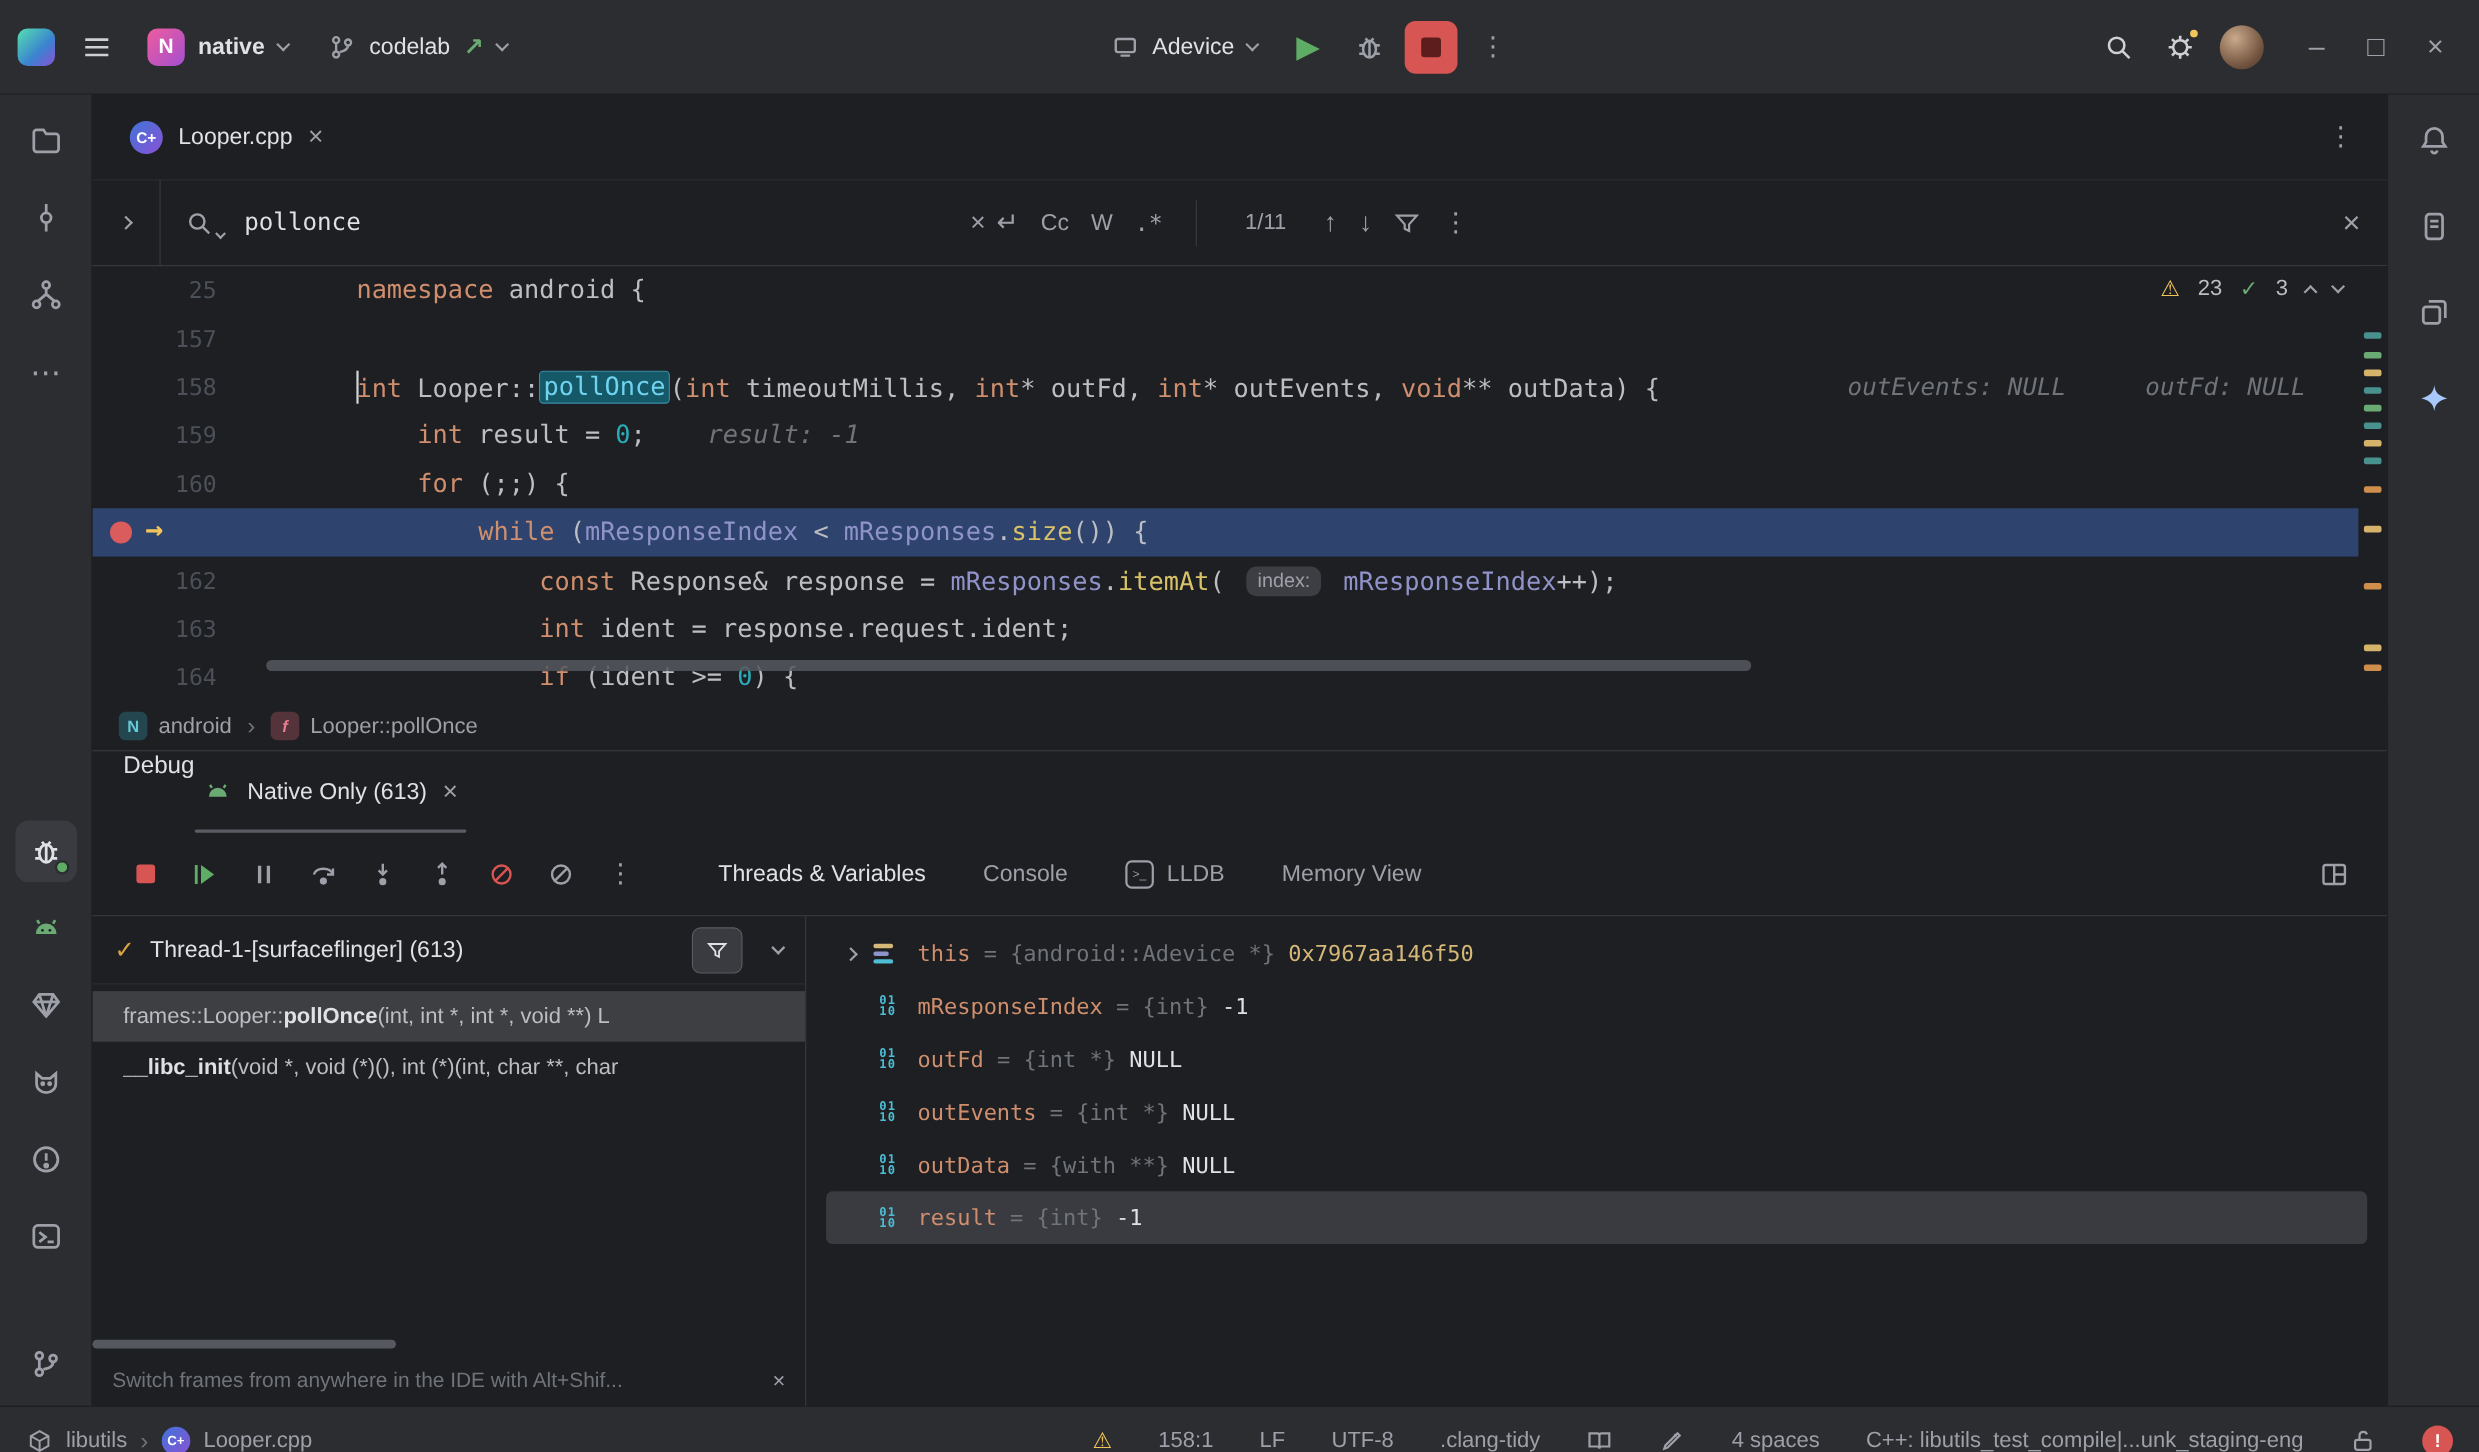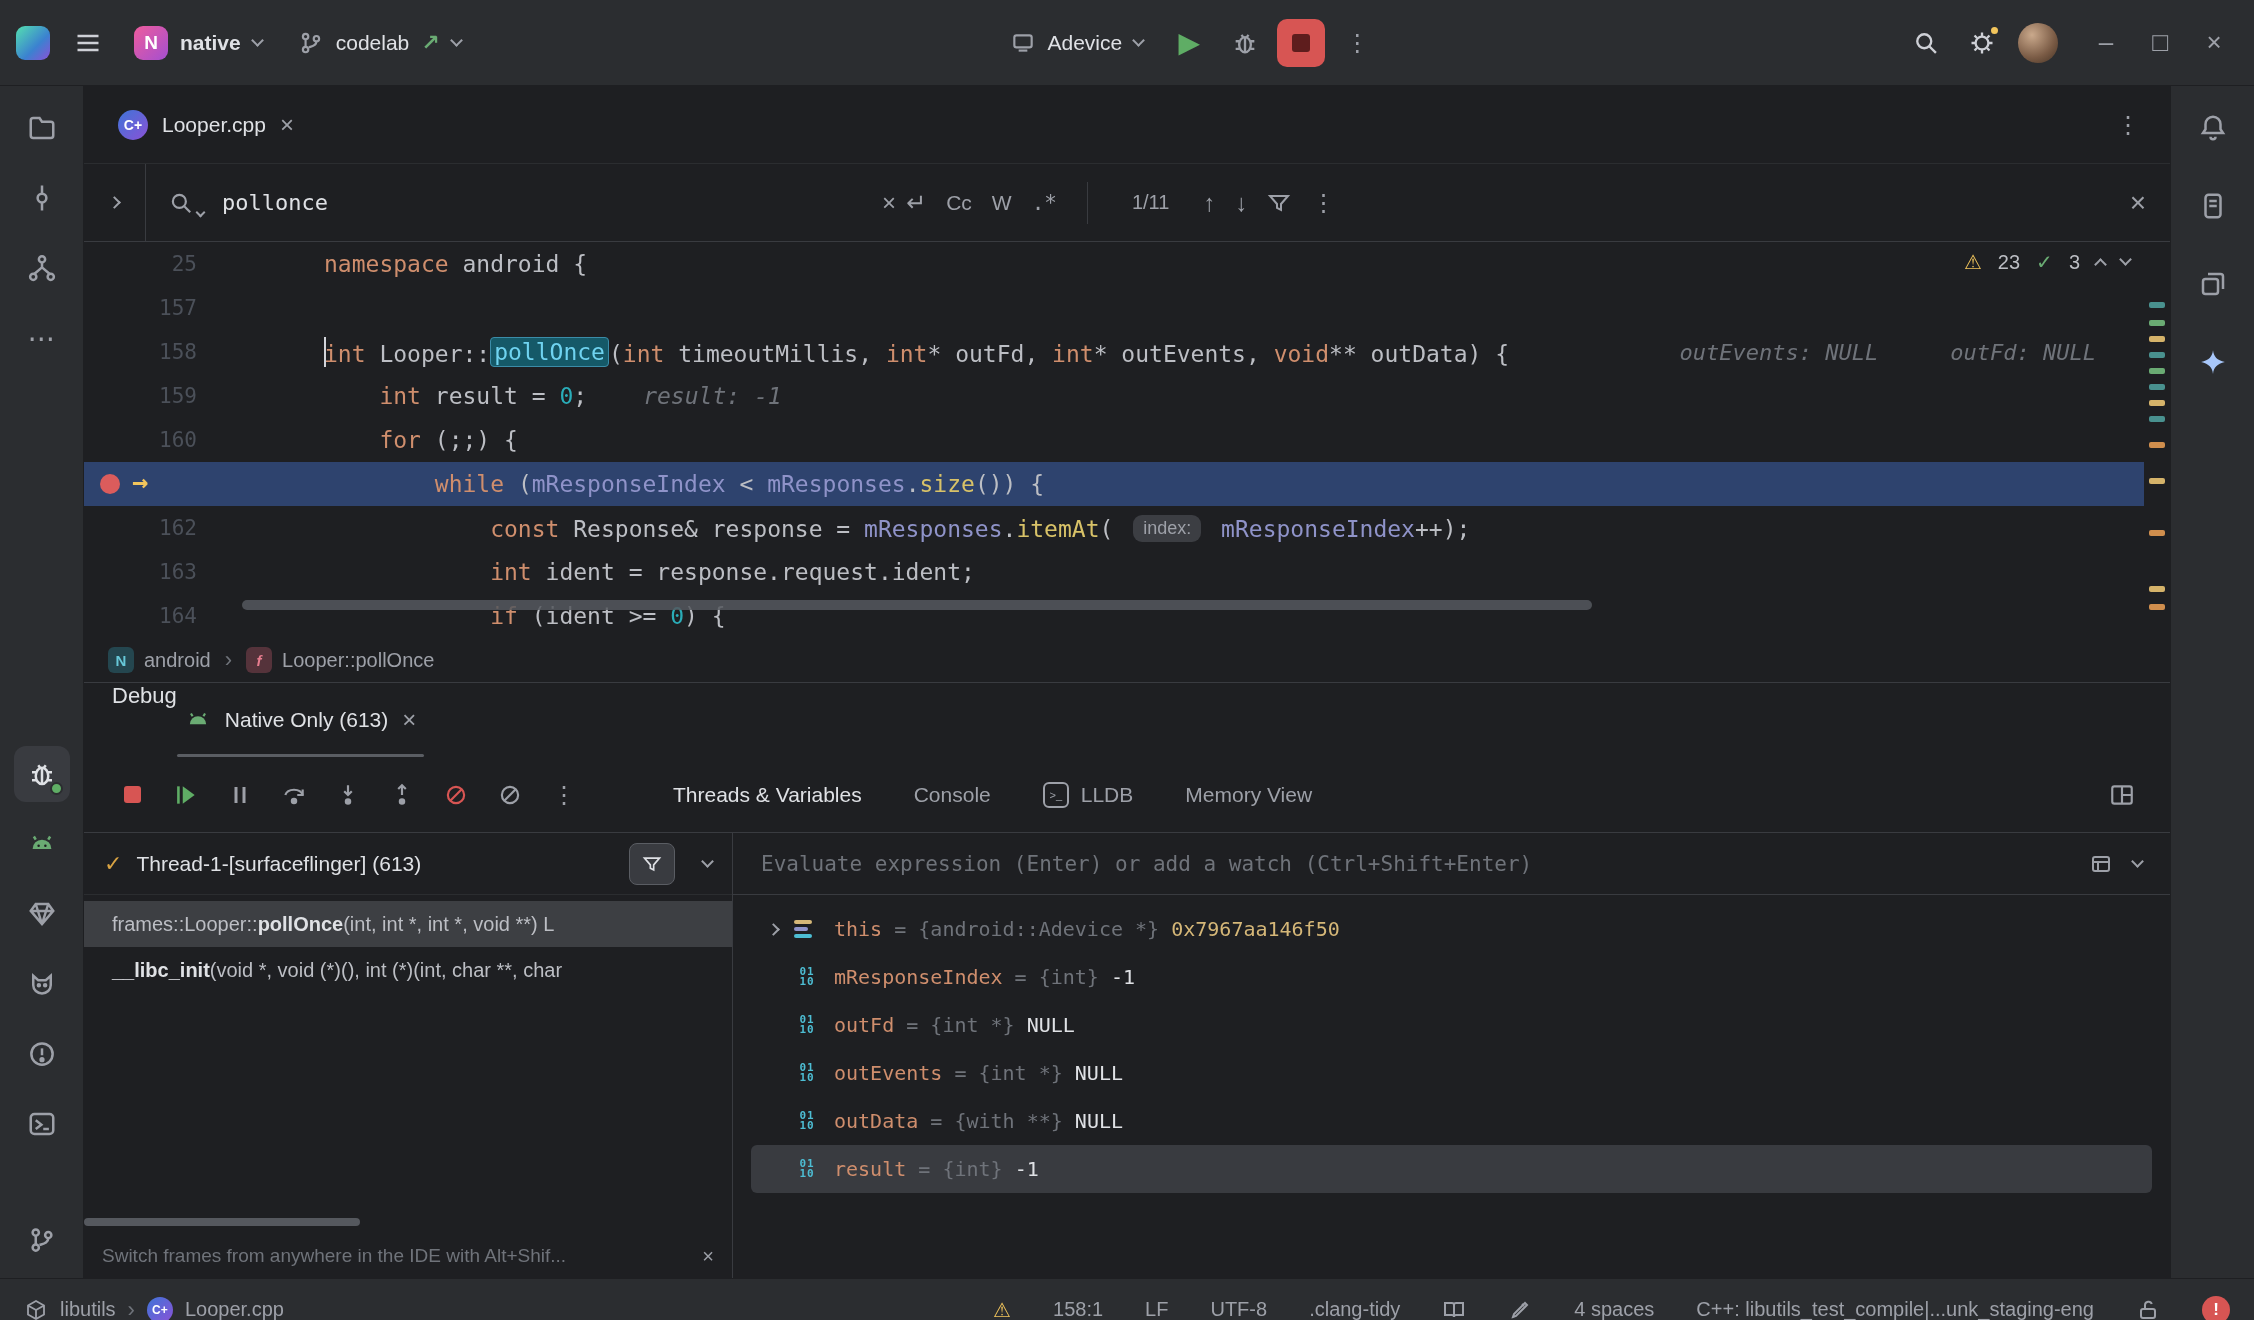--- a/index.html
+++ b/index.html
@@ -93,21 +93,21 @@
 
   
   .dbg{height:596px;border-top:1px solid #393b40;display:flex;flex-direction:column}
   .dbg-tabs{height:74px;display:flex;padding:0 28px;}
   .dbg-title{font-size:22px;color:#dfe1e5}
   .session-tab{display:flex;align-items:center;gap:14px;height:100%;padding:0 8px;position:relative;font-size:21px}
   .session-tab:after{content:"";position:absolute;left:0;right:0;bottom:0;height:3px;background:#5a5d63;border-radius:2px}
   .dbg-toolbar{height:76px;display:flex;align-items:center;border-bottom:1px solid #393b40;padding:0 26px;gap:10px}
   .dtb{width:44px;height:44px;border-radius:9px;display:flex;align-items:center;justify-content:center;color:#9da0a8}
   .dtb .sq{width:17px;height:17px;border-radius:3px;background:#d75553}
-  .vtabs{display:flex;align-items:center;gap:52px;margin-left:77px;font-size:21px;color:#9da0a8}
+  .vtabs{display:flex;align-items:center;gap:52px;margin-left:57px;font-size:21px;color:#9da0a8}
   .vtab{display:flex;align-items:center;gap:12px}
   .vtab.sel{color:#dfe1e5}
   .lldb-ico{width:26px;height:26px;border:2px solid #9da0a8;border-radius:6px;font-size:11px;display:flex;align-items:center;justify-content:center;color:#9da0a8}
   .dbg-content{flex:1;display:flex;min-height:0}
 
   .frames-pane{width:649px;flex:none;border-right:1px solid #393b40;display:flex;flex-direction:column;position:relative}
   .thread-row{height:62px;display:flex;align-items:center;gap:14px;padding:0 20px;border-bottom:1px solid #2b2d30;font-size:21px}
   .thr-check{color:#d9a343;font-size:22px;font-weight:700}
   .fbox{margin-left:auto;width:46px;height:42px;border:1px solid #5a5d63;border-radius:8px;background:#393b40;display:flex;align-items:center;justify-content:center}
   .frames-list{flex:1;padding-top:6px;overflow:hidden}
@@ -488,28 +488,20 @@
               <div class="frame"><span class="fpre"></span><span class="fbold">__libc_init</span><span class="fpost">(void *, void (*)(), int (*)(int, char **, char</span></div>
             </div>
           <div class="hscroll2"></div>
           <div class="frames-hint">
             <span>Switch frames from anywhere in the IDE with Alt+Shif...</span>
             <button class="xbtn">×</button>
           </div>
         </div>
 
         <div class="vars-pane">
-          <div class="eval-row">
-            <input class="eval-input" placeholder="Evaluate expression (Enter) or add a watch (Ctrl+Shift+Enter)" style="">
-            <svg width="24" height="24" viewBox="0 0 24 24" fill="none" stroke="#9da0a8" stroke-width="2">
-                <rect x="4" y="5" width="16" height="14" rx="2"></rect>
-                <path d="M4 10h16M9 10v9"></path>
-              </svg>
-            <span class="chv"></span>
-          </div>
           <div class="vars-list">
               <div class="vrow"><span class="vchv"></span><span class="vicon-obj"><i class="b1"></i><i class="b2"></i><i class="b3"></i></span><span class="vname">this</span><span class="vmeta"> = </span><span class="vmeta">{android::Adevice *} </span><span class="vaddr">0x7967aa146f50</span></div>
               <div class="vrow"><span class="vchv hid"></span><span class="vicon-prim">01<br>10</span><span class="vname">mResponseIndex</span><span class="vmeta"> = </span><span class="vmeta">{int} </span><span class="vval">-1</span></div>
               <div class="vrow"><span class="vchv hid"></span><span class="vicon-prim">01<br>10</span><span class="vname">outFd</span><span class="vmeta"> = </span><span class="vmeta">{int *} </span><span class="vval">NULL</span></div>
               <div class="vrow"><span class="vchv hid"></span><span class="vicon-prim">01<br>10</span><span class="vname">outEvents</span><span class="vmeta"> = </span><span class="vmeta">{int *} </span><span class="vval">NULL</span></div>
               <div class="vrow"><span class="vchv hid"></span><span class="vicon-prim">01<br>10</span><span class="vname">outData</span><span class="vmeta"> = </span><span class="vmeta">{with **} </span><span class="vval">NULL</span></div>
               <div class="vrow sel"><span class="vchv hid"></span><span class="vicon-prim">01<br>10</span><span class="vname">result</span><span class="vmeta"> = </span><span class="vmeta">{int} </span><span class="vval">-1</span></div>
             </div>
         </div>
       </div>

